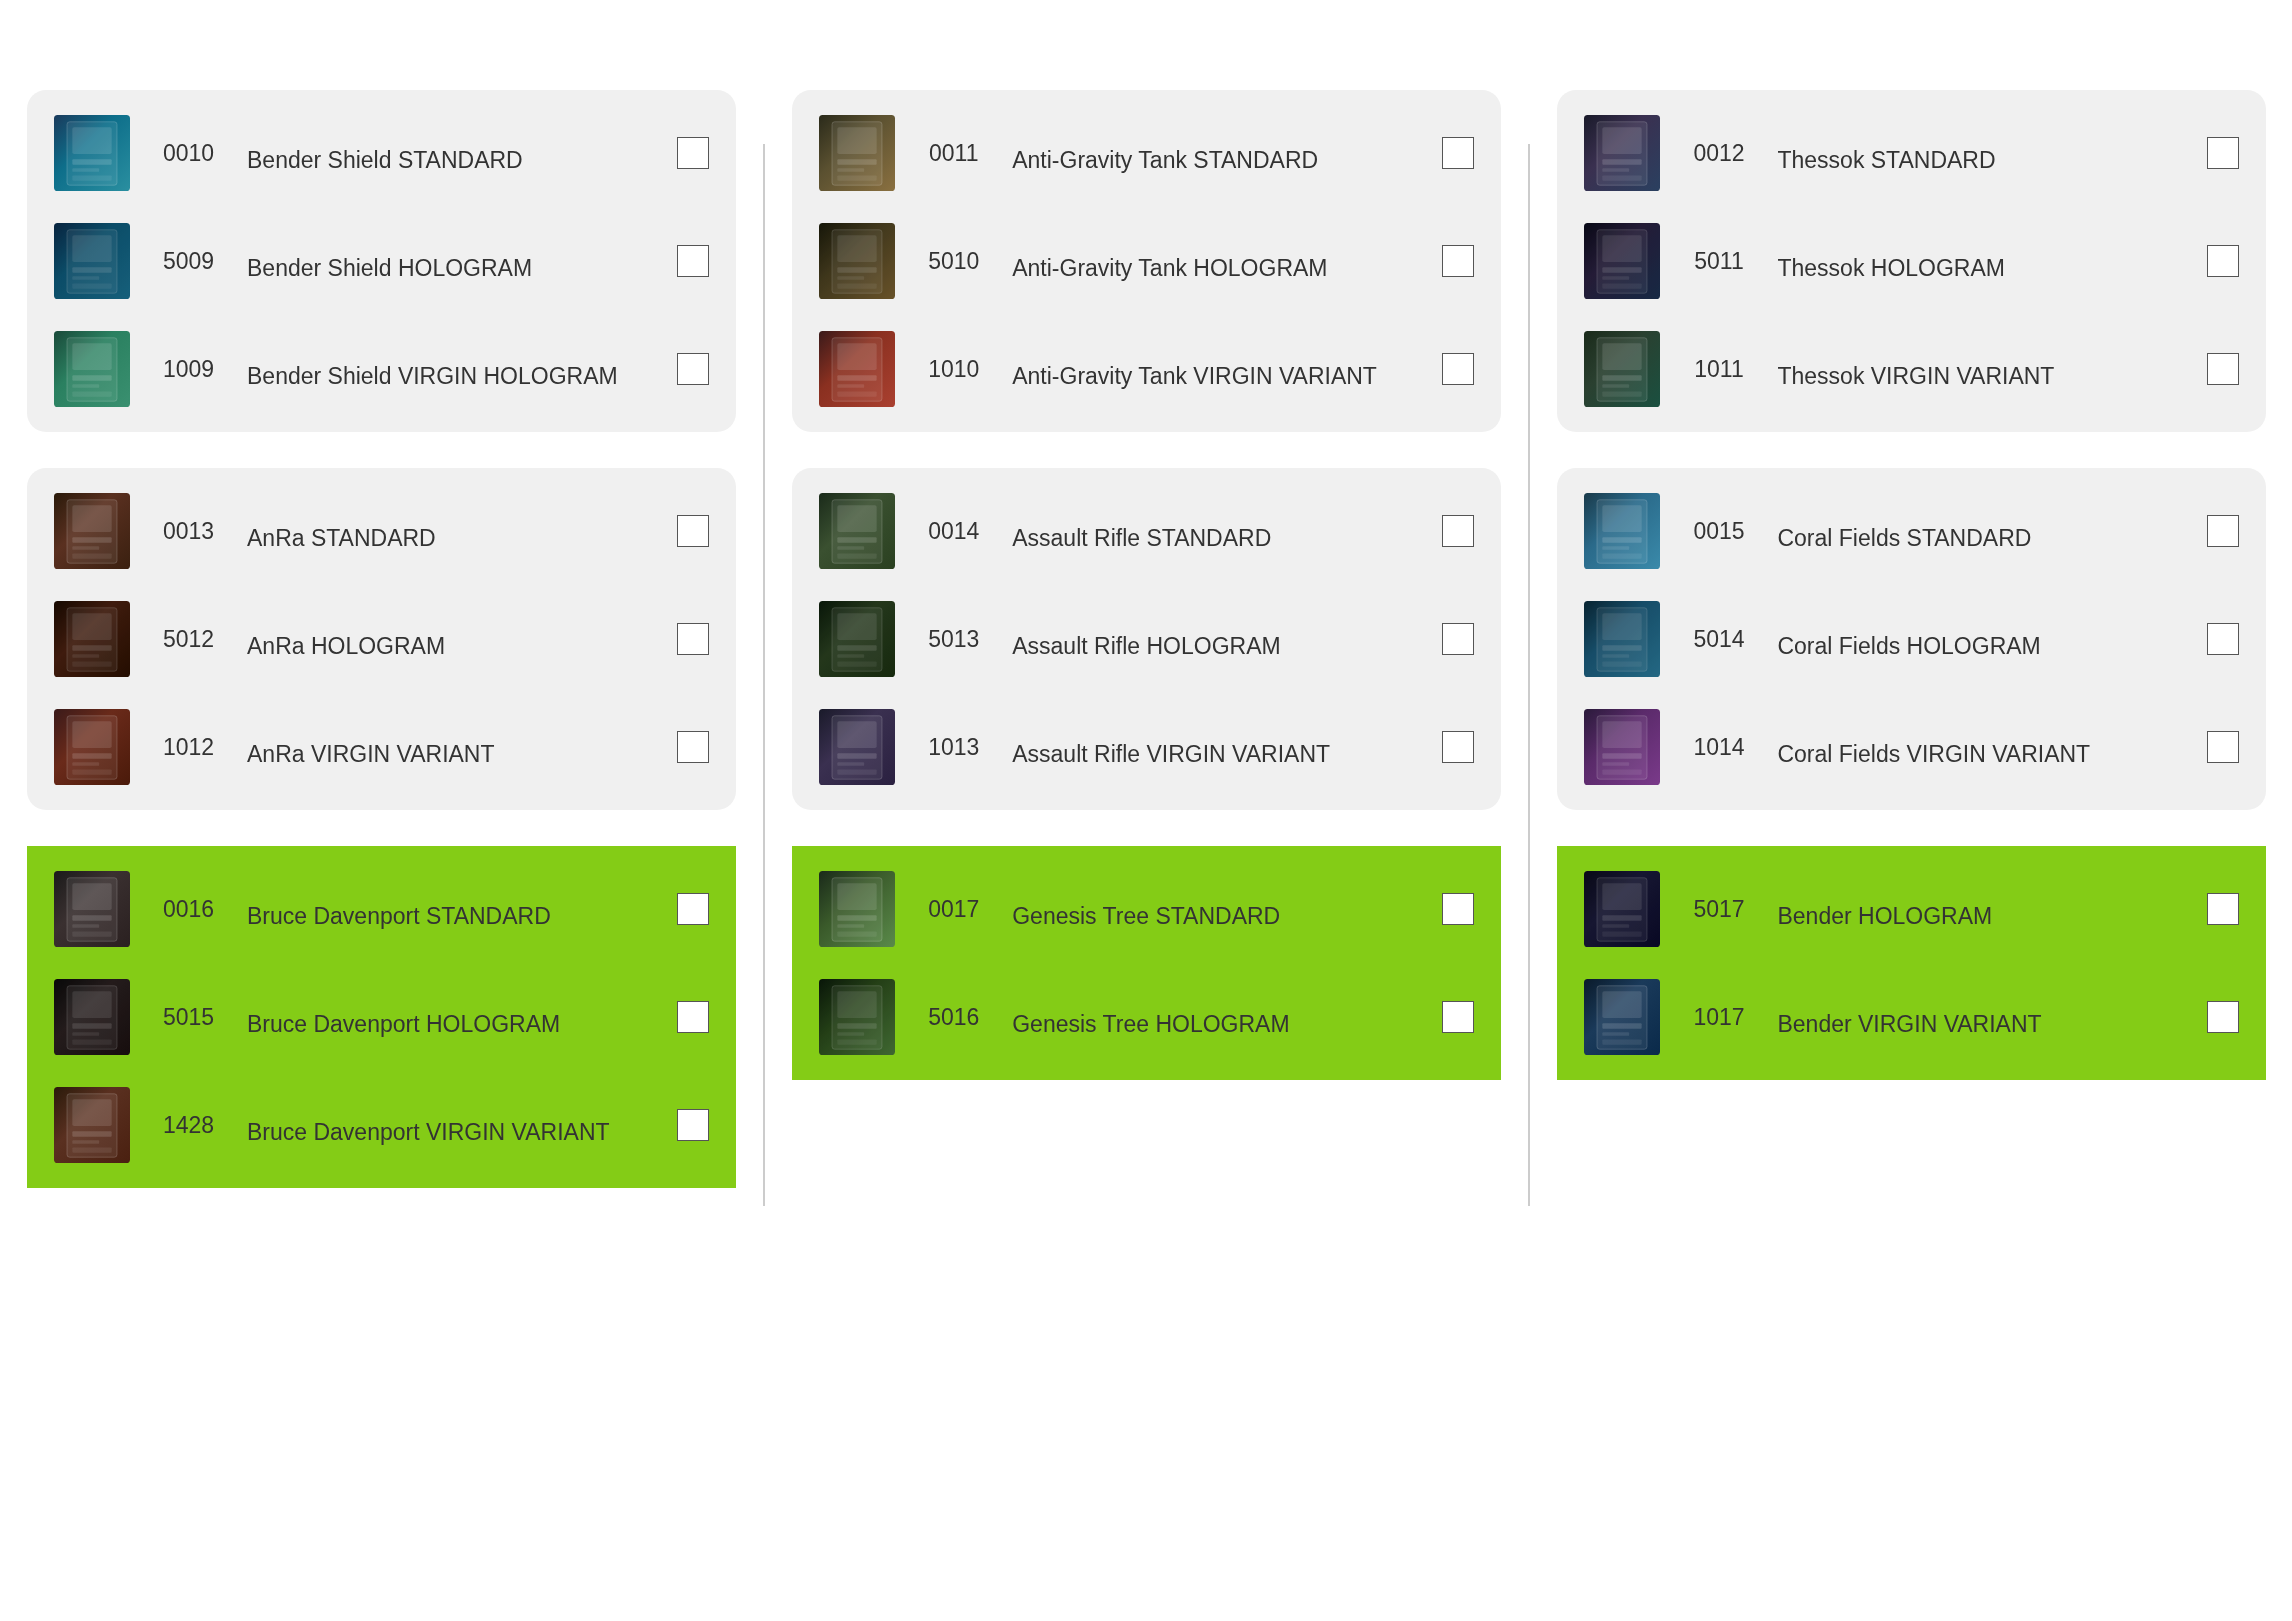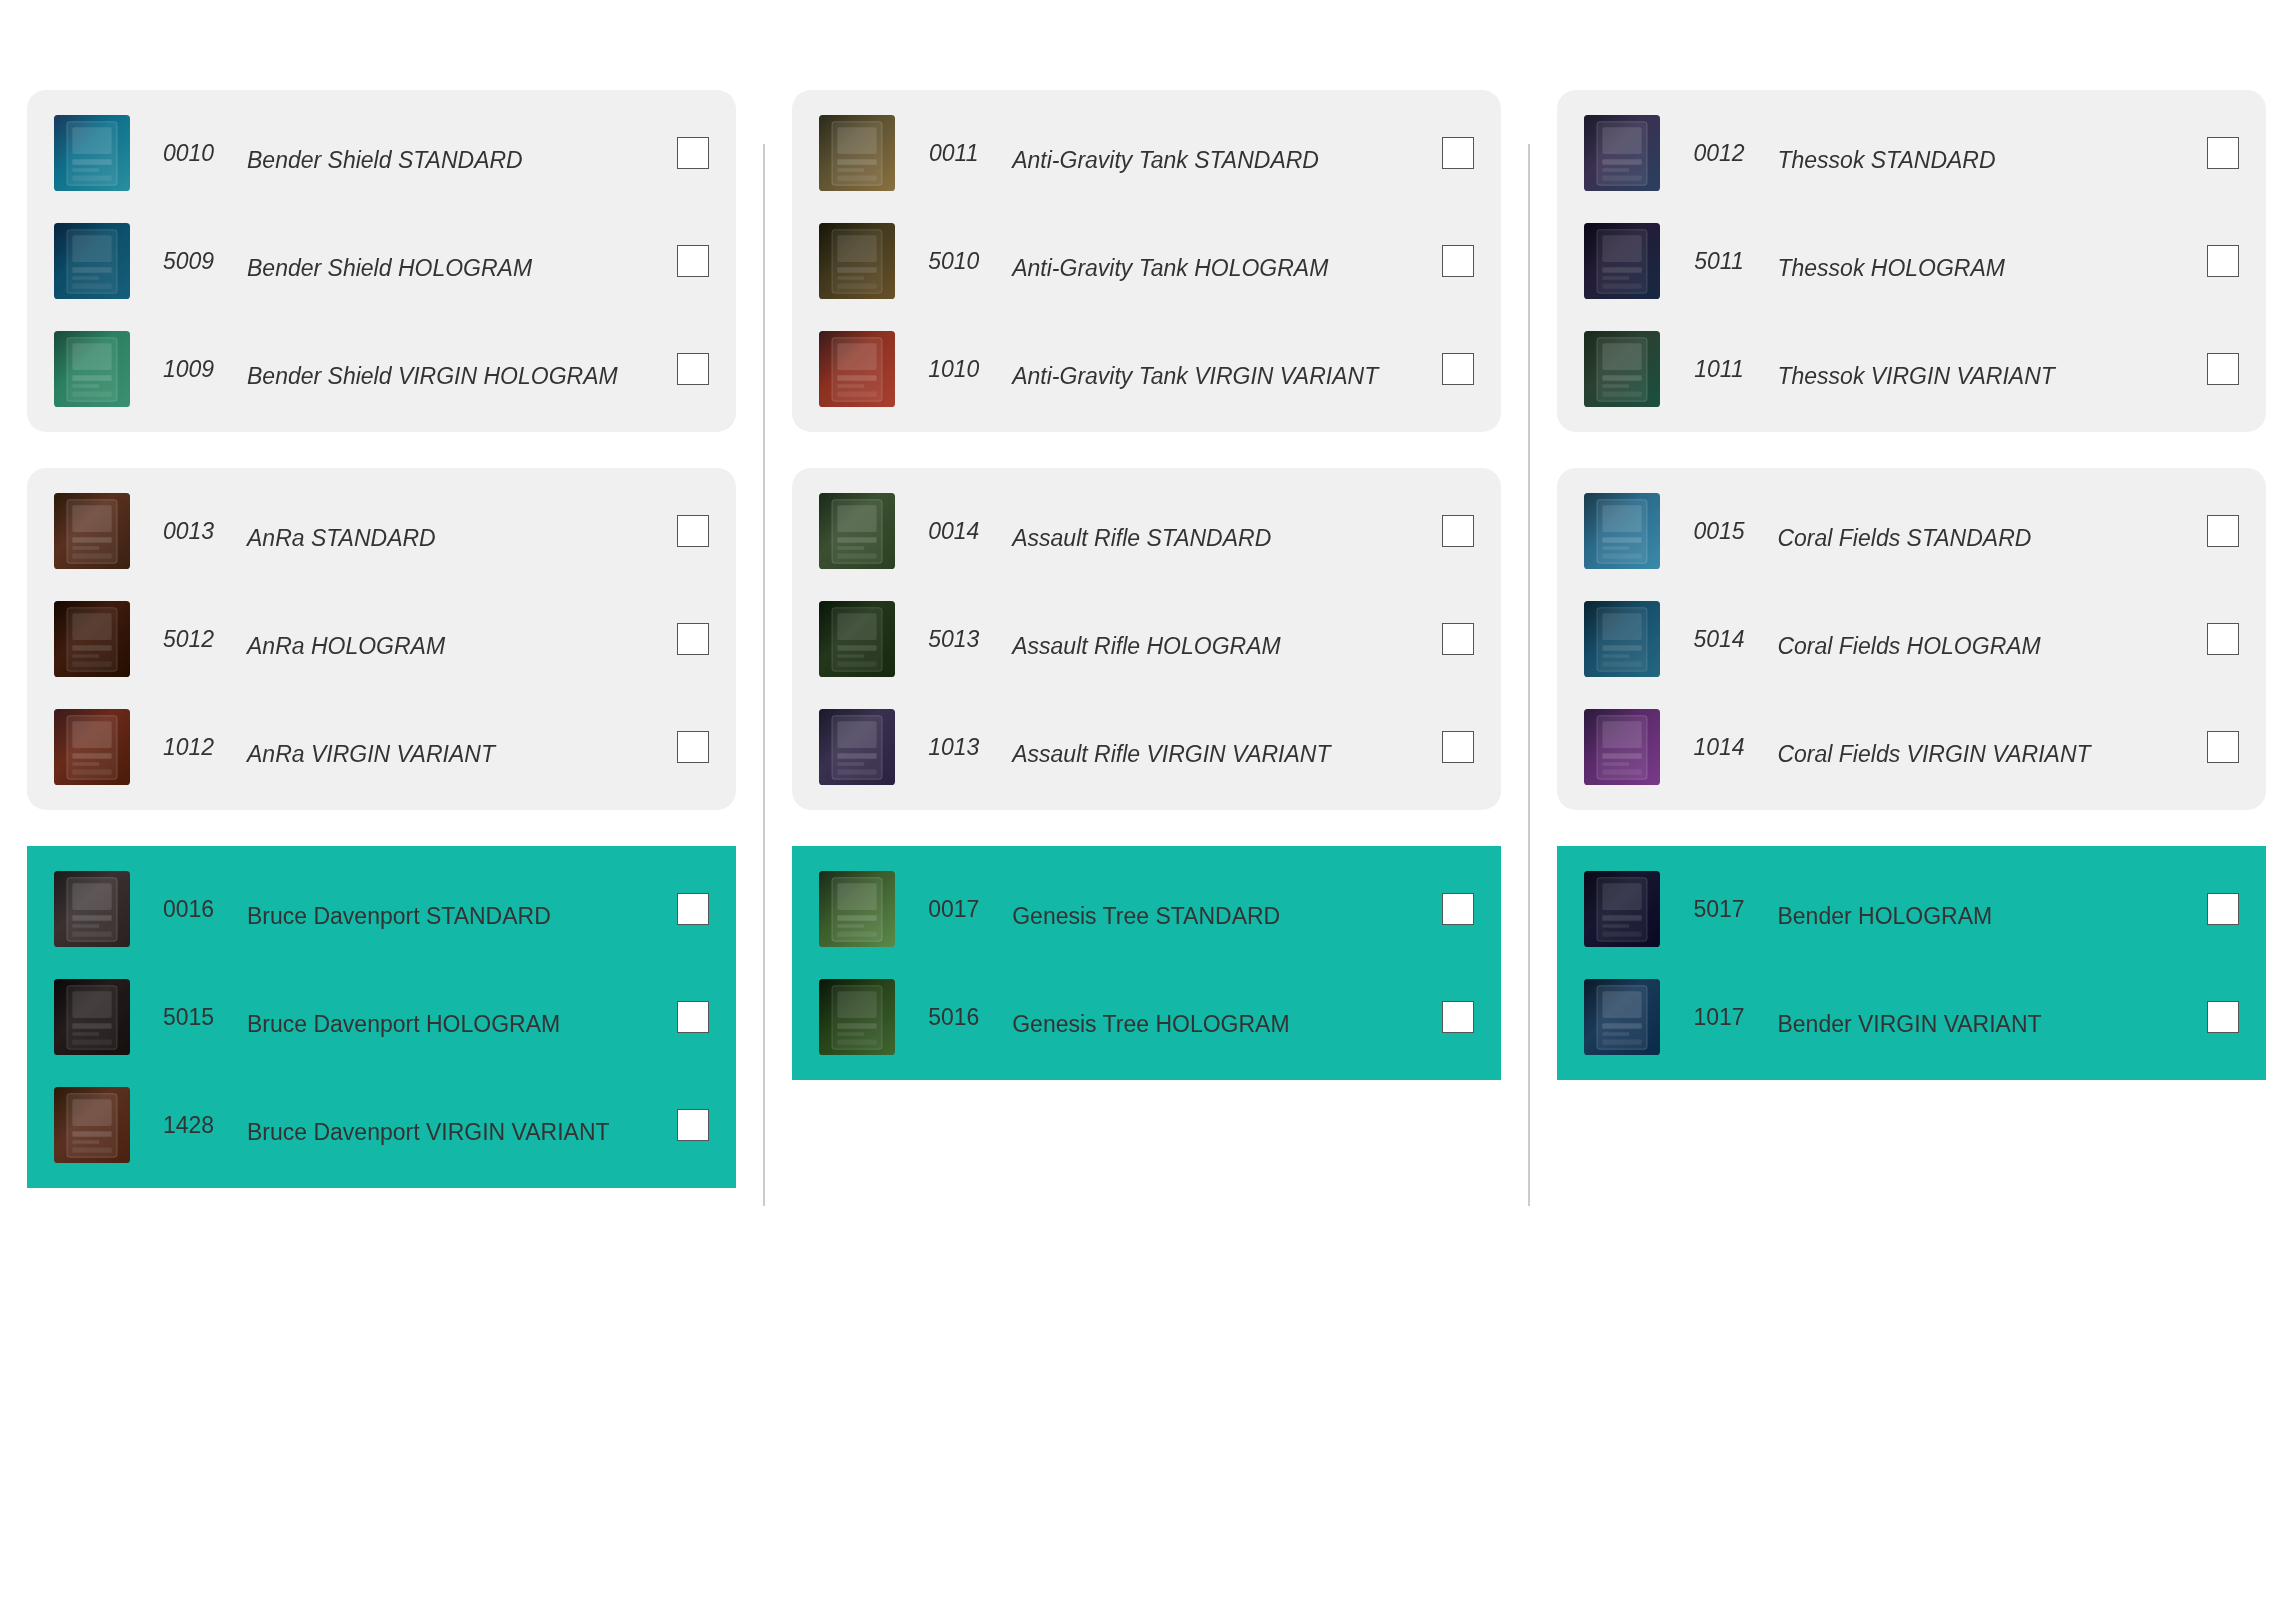--- a/index.html
+++ b/index.html
@@ -40,25 +40,24 @@
       width: 2.7px;
       background: #cccccc;
       margin-top: 72px;
     }
 
     .group-section {
       background: #f0f0f0;
       border-radius: 19px;
       margin: 18px 9px;
       padding: 9px 0;
-      font-style: italic;
     }
 
     .group-section-white {
-      background: #14b8a6;
+      background: #84cc16;
       margin: 18px 9px;
       padding: 9px 0;
     }
 
     .card-row {
       display: flex;
       flex-direction: row;
       align-items: center;
       padding: 16px 27px;
       min-height: 99px;

